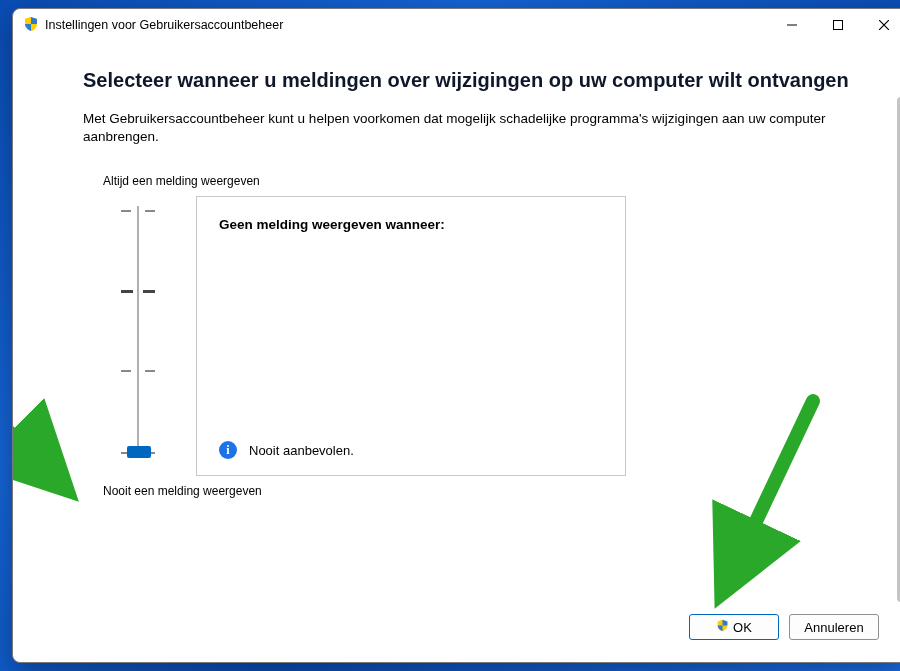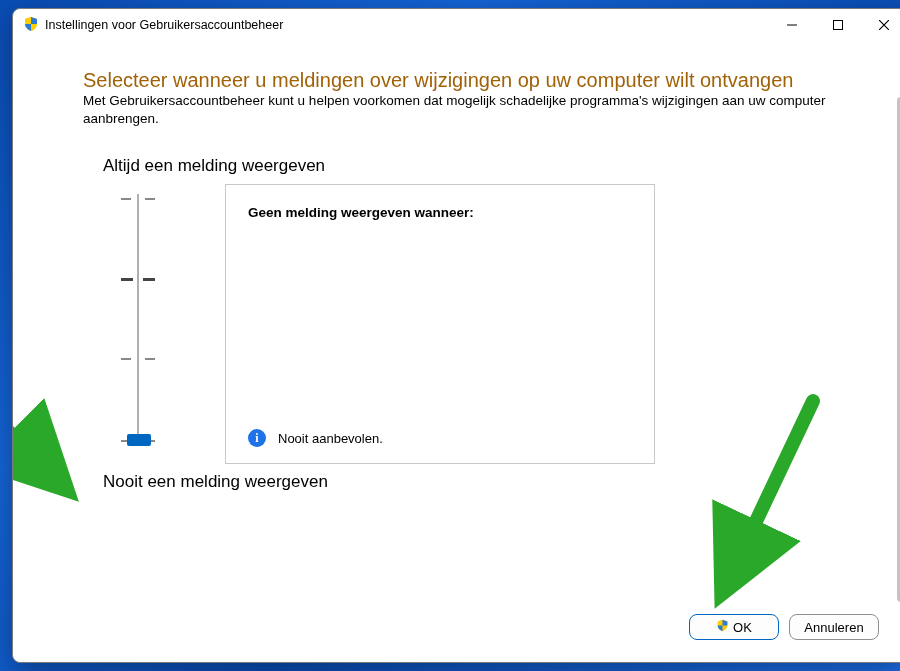--- a/index.html
+++ b/index.html
@@ -50,28 +50,29 @@
     padding: 28px 48px 0 70px;
   }
   .scrollbar {
     position: absolute;
     right: 2px; top: 56px; bottom: 60px;
     width: 8px;
     background: #c4c4c4;
     border-radius: 4px;
   }
   h1.heading {
-    color: #a16207;
-    font-weight: 400;
+    color: #0f172a;
+    font-weight: 700;
     font-size: 20px;
+    margin-bottom: 18px;
   }
   .intro-text { font-size: 13.5px; line-height: 1.35; color: #000; }
   a.link { color: #0066cc; text-decoration: underline; }
   .top-label, .bottom-label {
-    font-size: 17px;
+    font-size: 12px;
     margin-left: 20px;
   }
   .top-label { margin-top: 28px; margin-bottom: 8px; }
   .bottom-label { margin-top: 8px; }
   .mid-row {
     display: flex;
     align-items: stretch;
     margin-top: 6px;
   }
   
@@ -106,21 +107,21 @@
     position: absolute;
     left: 44px;
     width: 24px; height: 12px;
     background: #0067c0;
     border-radius: 2px;
     transform: translateY(-50%);
   }
   
   .info-box {
     flex: 1;
-    margin-left: 32px;
+    margin-left: 3px;
     border: 1px solid #c7c7c7;
     padding: 20px 16px 16px 22px;
     display: flex;
     flex-direction: column;
     max-width: 430px;
     height: 280px;
   }
   .info-title { font-weight: 700; margin-bottom: 16px; font-size: 13.5px; }
   .info-list { list-style: none; margin-left: 6px; }
   .info-list li {
@@ -168,21 +169,21 @@
     min-width: 90px;
     height: 26px;
     padding: 0 14px;
     border: 1px solid #8f8f8f;
     background: #fdfdfd;
     font-size: 13px;
     display: inline-flex;
     align-items: center;
     justify-content: center;
     gap: 4px;
-    border-radius: 8px;
+    border-radius: 3px;
     cursor: default;
   }
   .btn.primary { border-color: #0067c0; }
   
   .arrow {
     position: absolute;
     pointer-events: none;
   }
   .arrow svg { display: block; }
   

